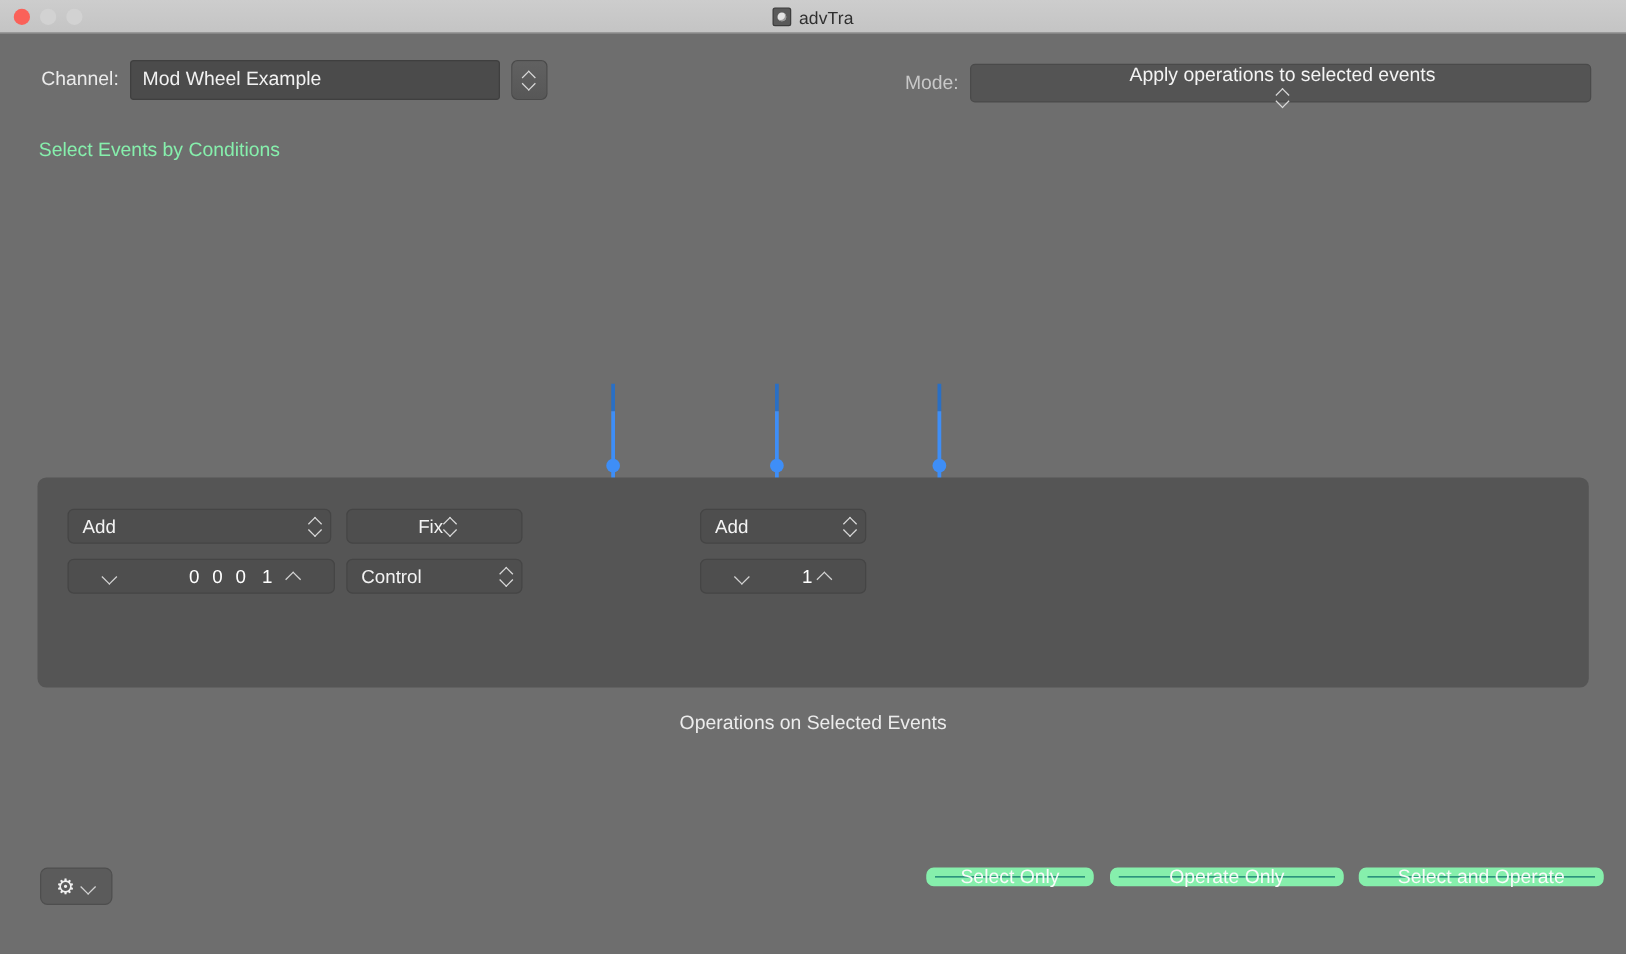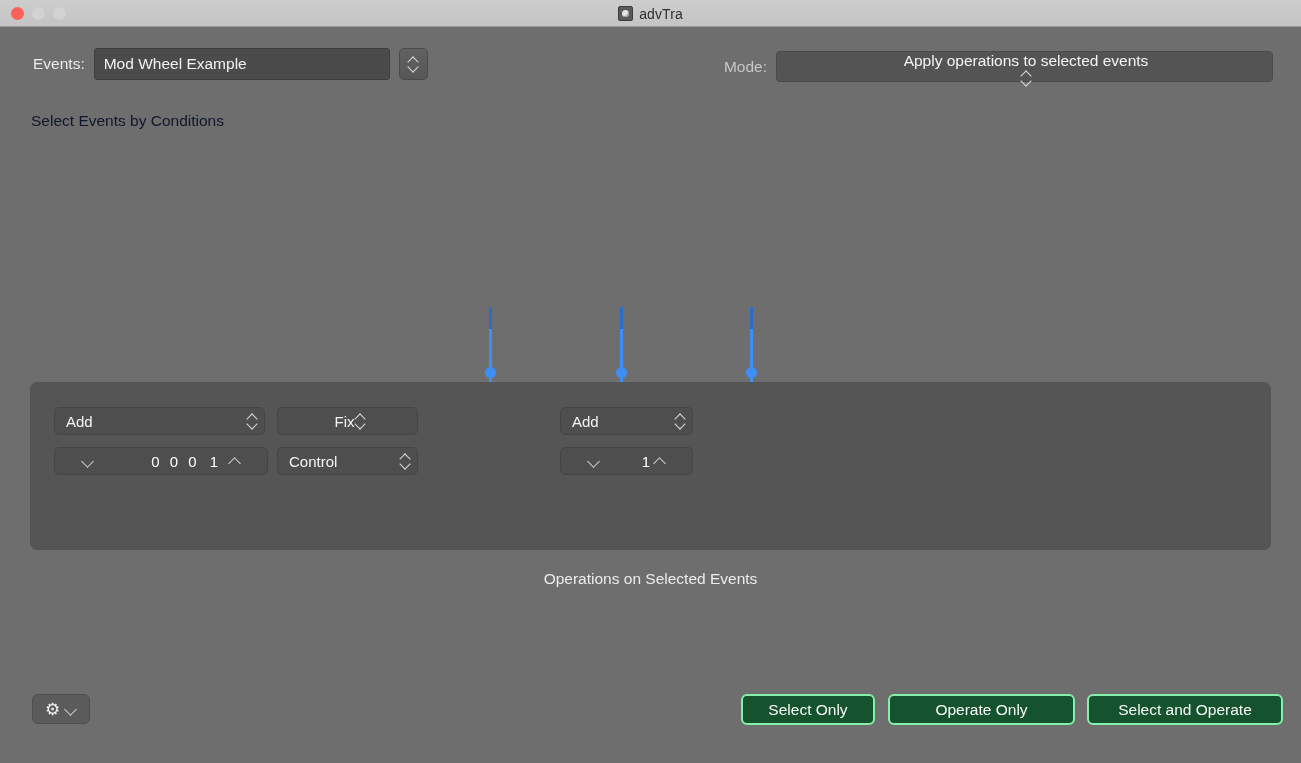--- a/index.html
+++ b/index.html
@@ -149,21 +149,21 @@
     color: #f4f4f4;
     justify-content: space-between;
     flex-direction: column;
   }
 
   
   #cond-caption {
     position: absolute;
     left: 31px; top: 85px;
     font-size: 15.5px;
-    color: #0f172a;
+    color: #86efac;
   }
 
   
   .panel {
     position: absolute;
     left: 30px;
     width: 1241px;
     background: #555555;
     border-radius: 7px;
   }
@@ -299,23 +299,23 @@
   }
   .gear-glyph {
     font-size: 17px;
     color: #f0f0f0;
     line-height: 1;
   }
 
   .pushbtn {
     position: absolute;
     top: 667px;
-    height: 31px;
-    background: #14532d;
-    border: 2px solid #86efac;
+    height: 15px;
+    background: #0f766e;
+    border: 7px solid #86efac;
     border-radius: 6px;
     display: flex;
     align-items: center;
     justify-content: center;
     font-size: 15.5px;
     color: #fafafa;
     padding: 0 14px;
   }
 </style>
 </head>
@@ -331,21 +331,21 @@
     </div>
     <div id="title-cluster">
       <span id="app-icon"></span>
       <span id="title-text">advTra</span>
     </div>
   </div>
 
   <div id="content">
 
     <div id="presets-row">
-      <span id="presets-label">Events:</span>
+      <span id="presets-label">Channel:</span>
       <div id="presets-field">
         <span>Mod Wheel Example</span>
       </div>
       <div class="stepper-btn">
         <span class="chev-updown"></span>
       </div>
     </div>
 
     <div id="mode-row">
       <span id="mode-label">Mode:</span>

